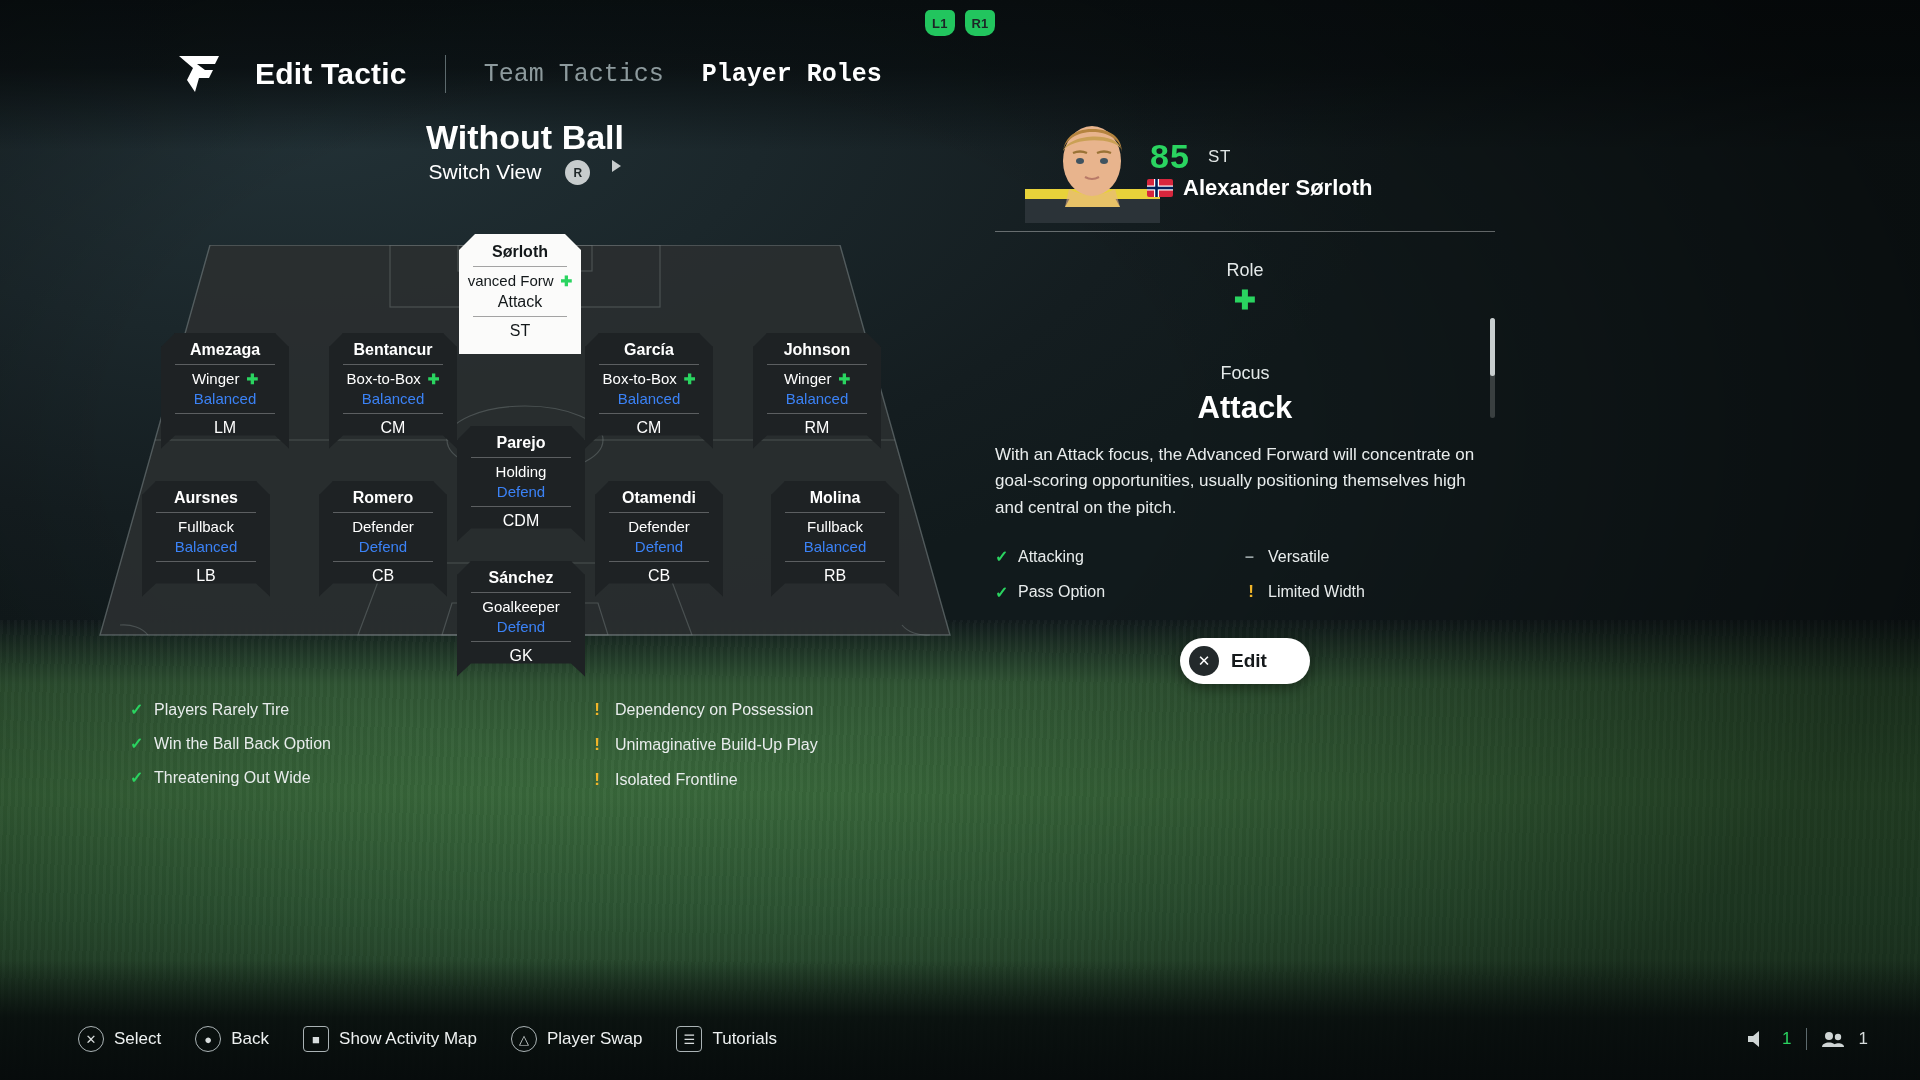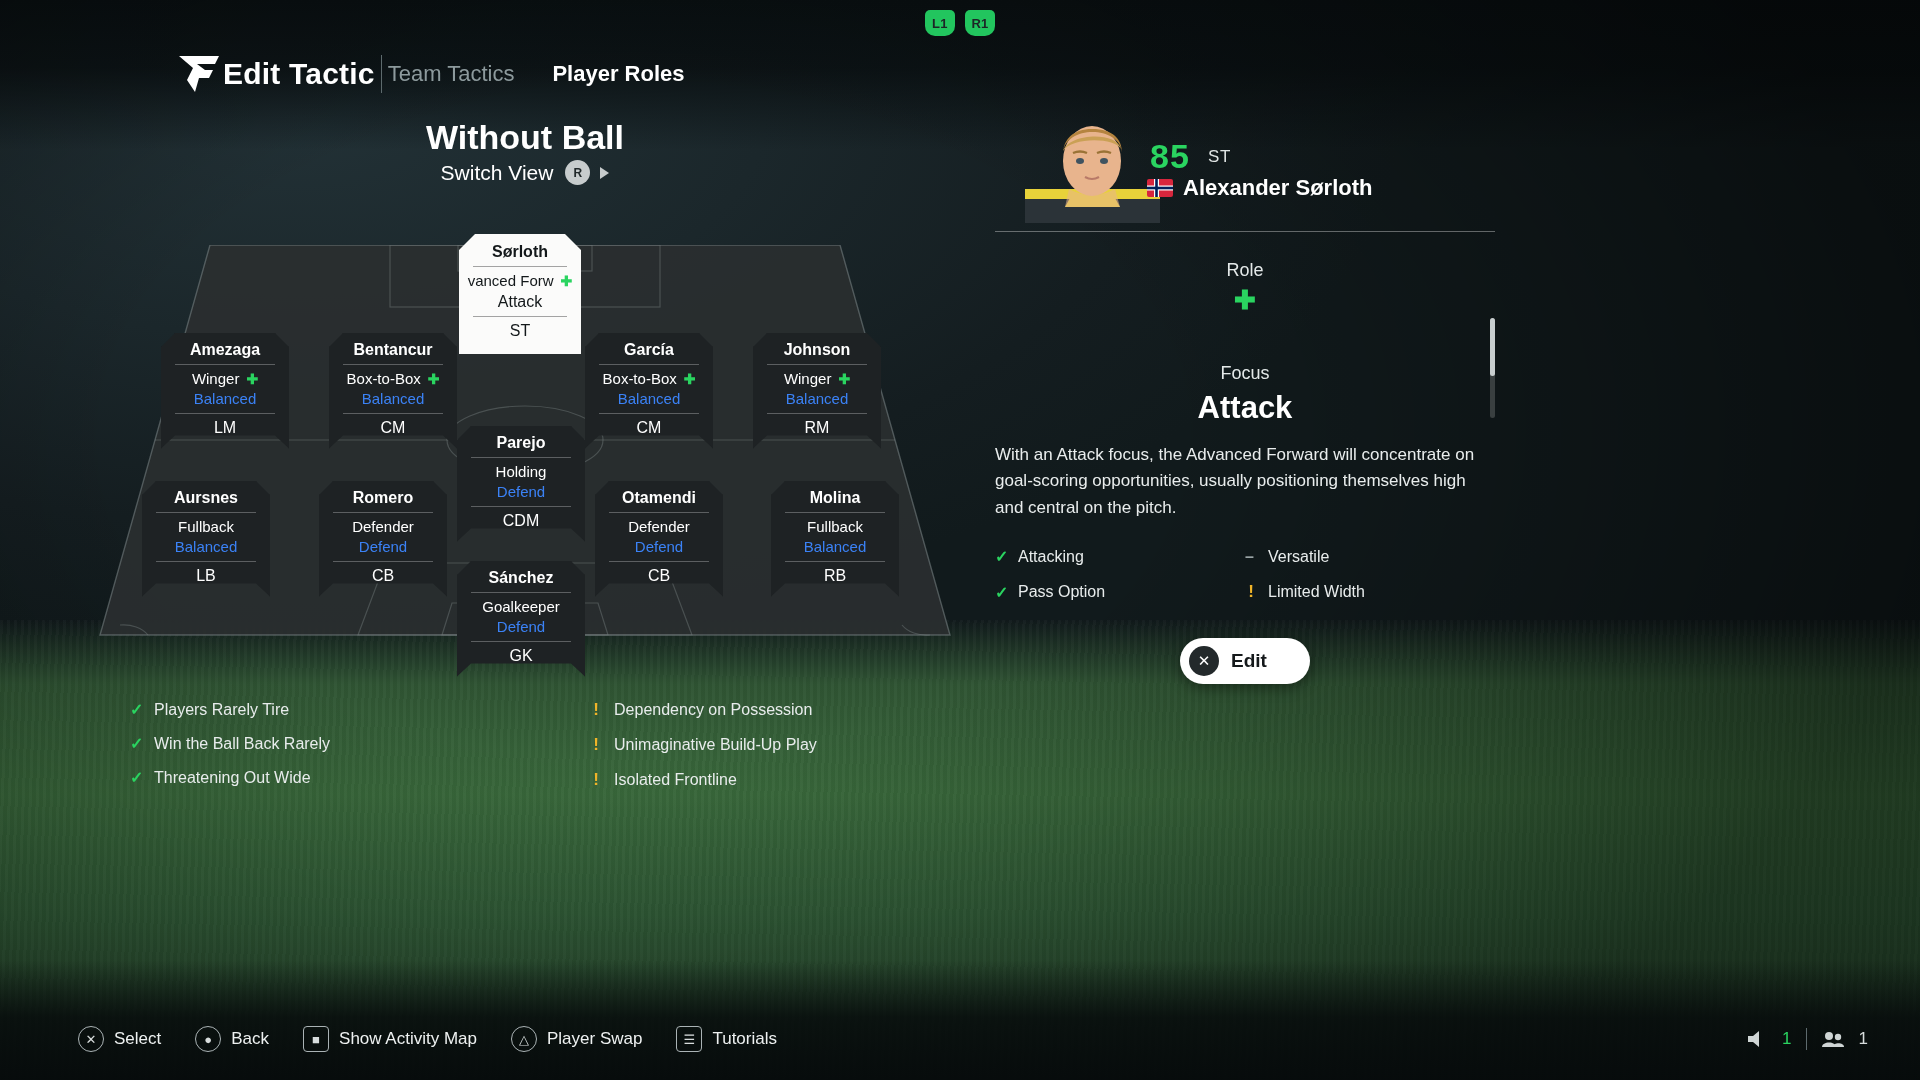--- a/index.html
+++ b/index.html
@@ -47,37 +47,37 @@
     position:absolute; top:10px; left:0; width:1920px;
     display:flex; justify-content:center; gap:10px; z-index:20;
   }
   .shoulder{
     width:30px; height:26px; background:#22c55e; color:#1d2426;
     border-radius:5px 5px 10px 10px;
     font-size:13px; font-weight:bold; display:flex; align-items:center; justify-content:center;
     letter-spacing:.3px;
   }
   .header{
-    position:absolute; top:50px; left:175px; display:flex; align-items:center; z-index:20;
+    position:absolute; top:50px; left:175px; display:flex; align-items:center; gap:32px; z-index:20;
   }
   .fc-logo{ width:48px; height:48px; }
   .hd-title{ font-size:30px; font-weight:bold; letter-spacing:.2px; }
   .hd-sep{ width:1px; height:38px; background:#5d6a6d; margin:0 6px; }
   .tabs{ display:flex; align-items:center; gap:38px; }
-  .tab{ font-size:22px; color:#8d9a9d; }
+  .tab{ font-size:25px; color:#8d9a9d;font-family:Liberation Mono, monospace; }
   .tab.active{ color:#fff; font-weight:bold; }
 
   
   .view-title{
     position:absolute; top:118px; left:0; width:1050px; text-align:center;
     font-size:34px; font-weight:bold; z-index:10;
   }
   .switch-view{
     position:absolute; top:160px; left:0; width:1050px;
-    display:flex; align-items:center; justify-content:center; gap:12px; z-index:10;
+    display:flex; align-items:flex-start; justify-content:center; gap:24px; z-index:10;
   }
   .switch-view .sv-txt{ font-size:21px; }
   .rstick{
     width:25px; height:25px; border-radius:50%; background:#c7cccd; color:#20282a;
     font-size:12px; font-weight:bold; display:flex; align-items:center; justify-content:center;
   }
   .rstick-arrow{
     width:0;height:0;border-left:9px solid #c7cccd;border-top:6px solid transparent;border-bottom:6px solid transparent;
     margin-left:-2px;
   }
@@ -365,21 +365,21 @@
   </div>
 
 <div class="traits">
   <div class="trait-col">
     <div class="trait">
       <span class="tick">✓</span>
       <span>Players Rarely Tire</span>
     </div>
     <div class="trait">
       <span class="tick">✓</span>
-      <span>Win the Ball Back Rarely</span>
+      <span>Win the Ball Back Option</span>
     </div>
     <div class="trait">
       <span class="tick">✓</span>
       <span>Threatening Out Wide</span>
     </div>
   </div>
   <div class="trait-col">
     <div class="trait">
       <span class="bang">!</span>
       <span>Dependency on Possession</span>

